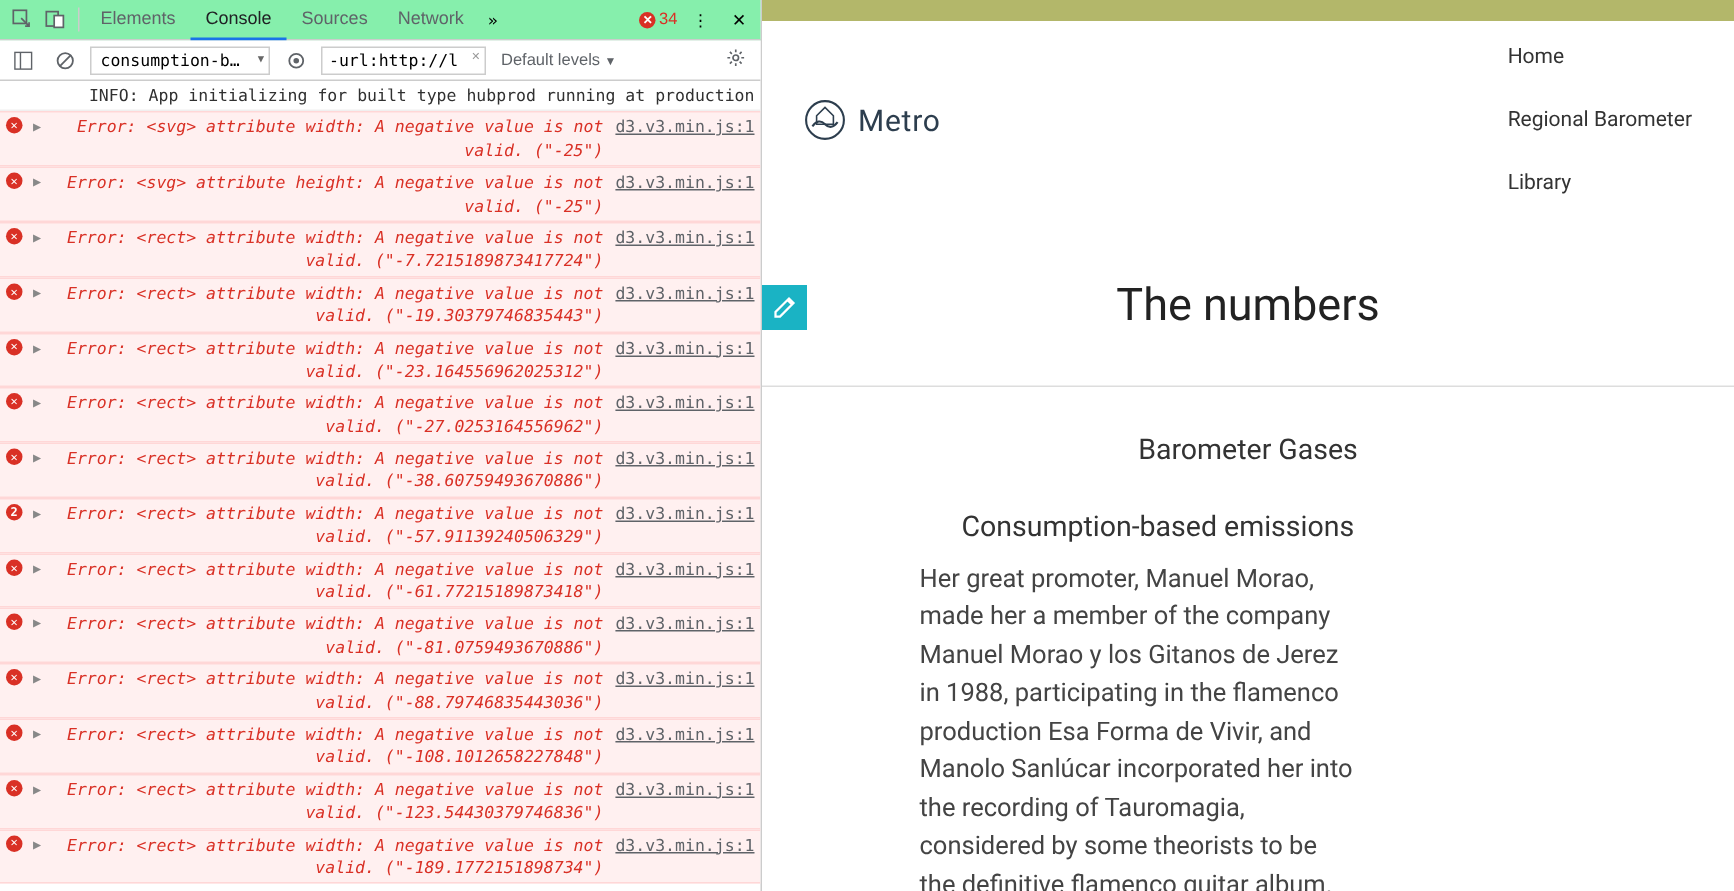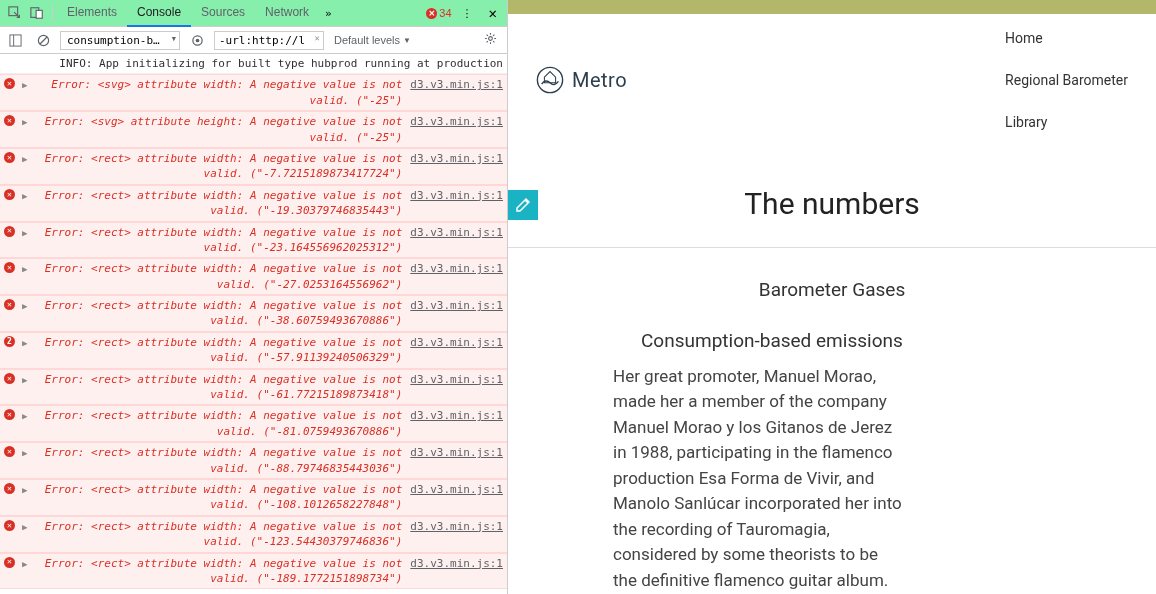--- a/index.html
+++ b/index.html
@@ -44,21 +44,21 @@
 .wp-header { display: flex; align-items: center; padding: 16px 28px; gap: 10px; }
 .logo-wrap { display: flex; align-items: center; gap: 8px; }
 .logo-svg { width: 28px; height: 28px; }
 .logo-text { font-size: 20px; color: #2d3e4e; font-weight: 400; letter-spacing: 0.5px; }
 .nav { margin-left: auto; display: flex; gap: 26px; font-size: 14px; color: #333; flex-direction: column; }
 .nav-item { cursor: pointer; }
 
 .edit-btn { position: absolute; left: 0; top: 190px; width: 30px; height: 30px; background: #1ab3c4; display: flex; align-items: center; justify-content: center; cursor: pointer; color: #fff; }
 
 .page-body { padding: 40px 20px 20px; }
-.page-title { text-align: center; font-size: 30px; font-weight: 400; color: #222; margin-bottom: 26px; }
+.page-title { text-align: center; font-size: 30px; font-weight: 400; color: #222; margin-bottom: 36px; }
 .hr { border-top: 1px solid #ddd; margin: 0 -20px 30px; }
 .section-title { text-align: center; font-size: 19px; color: #333; font-weight: 400; margin-bottom: 28px; }
 .content-block { max-width: 300px; margin: 0 0 0 75px; }
 .block-heading { font-size: 19px; color: #333; font-weight: 400; line-height: 1.3; margin-bottom: 10px; margin-left: 38px; }
 .block-text { font-size: 17px; color: #444; line-height: 1.5; padding-left: 10px; }
 .meta { margin-top: 24px; padding-left: 10px; }
 .meta-row { font-size: 12.5px; color: #0f172a; margin-bottom: 8px; }
 
 ::-webkit-scrollbar { width: 14px; }
 ::-webkit-scrollbar-track { background: #f1f1f1; }

